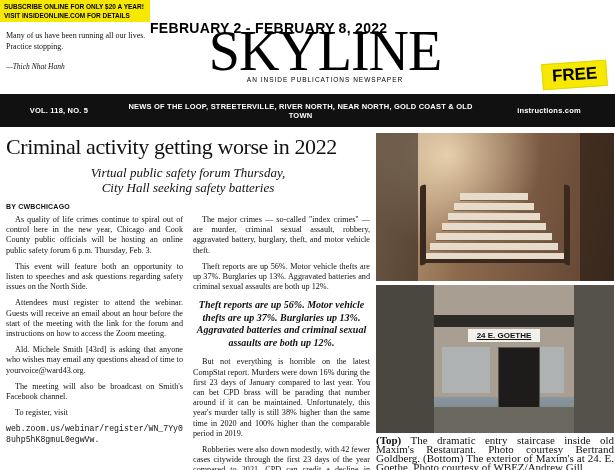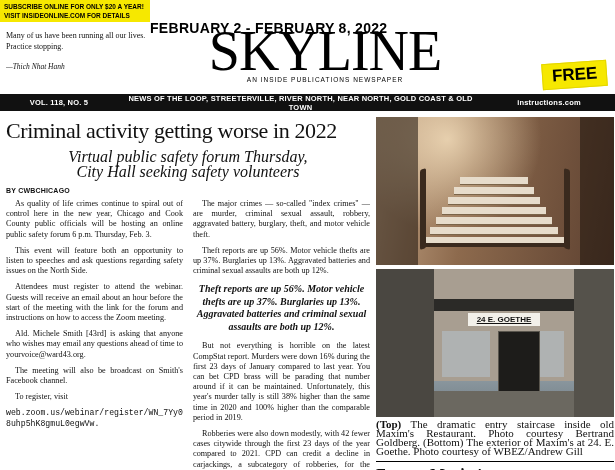--- a/index.html
+++ b/index.html
@@ -43,39 +43,39 @@
     margin-top:-4px;color:#000;
   }
   .freebox{
     position:absolute;right:8px;top:40px;background:#f6e800;color:#000;
     font-family:"Liberation Sans",sans-serif;font-weight:bold;font-size:17px;
     padding:2px 9px;transform:rotate(-4deg);border:1px solid #e4d600;
   }
 
   
   .blackbar{
-    background:#111;color:#fff;height:17px;display:flex;align-items:center;
+    background:#111;color:#fff;height:33px;display:flex;align-items:center;
     font-family:"Liberation Sans",sans-serif;font-size:7.5px;font-weight:bold;
     letter-spacing:.2px;
   }
   .blackbar .vol{width:118px;text-align:center;}
   .blackbar .mid{flex:1;text-align:center;}
   .blackbar .site{width:132px;text-align:center;}
 
   
   .body{display:flex;padding:6px 6px 0 6px;box-sizing:border-box;}
   .left{width:365px;}
   .right{width:238px;margin-left:6px;}
 
   .headline{
     font-size:22px;line-height:24px;font-weight:normal;margin:2px 0 6px 0;
     letter-spacing:-.4px;
   }
   .subhead{
-    text-align:center;font-style:italic;font-size:16px;line-height:15px;
+    text-align:center;font-style:italic;font-size:13px;line-height:15px;
     margin:0 0 8px 0;
   }
   .byline{
     font-family:"Liberation Sans",sans-serif;font-size:7px;font-weight:bold;
     margin:0 0 5px 0;letter-spacing:.2px;
   }
   .cols{display:flex;gap:10px;}
   .col{width:177px;}
   .col p{
     margin:0 0 6px 0;font-size:8.2px;line-height:10.2px;text-align:justify;
@@ -149,21 +149,21 @@
     <div class="mid">NEWS OF THE LOOP, STREETERVILLE, RIVER NORTH, NEAR NORTH, GOLD COAST &amp; OLD TOWN</div>
     <div class="site">instructions.com</div>
   </div>
 
   <div class="body">
 
     <div class="left">
       <h1 class="headline">Criminal activity getting worse in 2022</h1>
       <div class="subhead">
         <div>Virtual public safety forum Thursday,</div>
-        <div>City Hall seeking safety volunteers</div>
+        <div>City Hall seeking safety batteries</div>
       </div>
       <div class="byline">BY CWBCHICAGO</div>
 
       <div class="cols">
         <div class="col">
           <p class="ind">As quality of life crimes continue to spiral out of control here in the new year, Chicago and Cook County public officials will be hosting an online public safety forum 6 p.m. Thursday, Feb. 3.</p>
           <p class="ind">This event will feature both an opportunity to listen to speeches and ask questions regarding safety issues on the North Side.</p>
           <p class="ind">Attendees must register to attend the webinar. Guests will receive an email about an hour before the start of the meeting with the link for the forum and instructions on how to access the Zoom meeting.</p>
           <p class="ind">Ald. Michele Smith [43rd] is asking that anyone who wishes may email any questions ahead of time to yourvoice@ward43.org.</p>
           <p class="ind">The meeting will also be broadcast on Smith's Facebook channel.</p>

